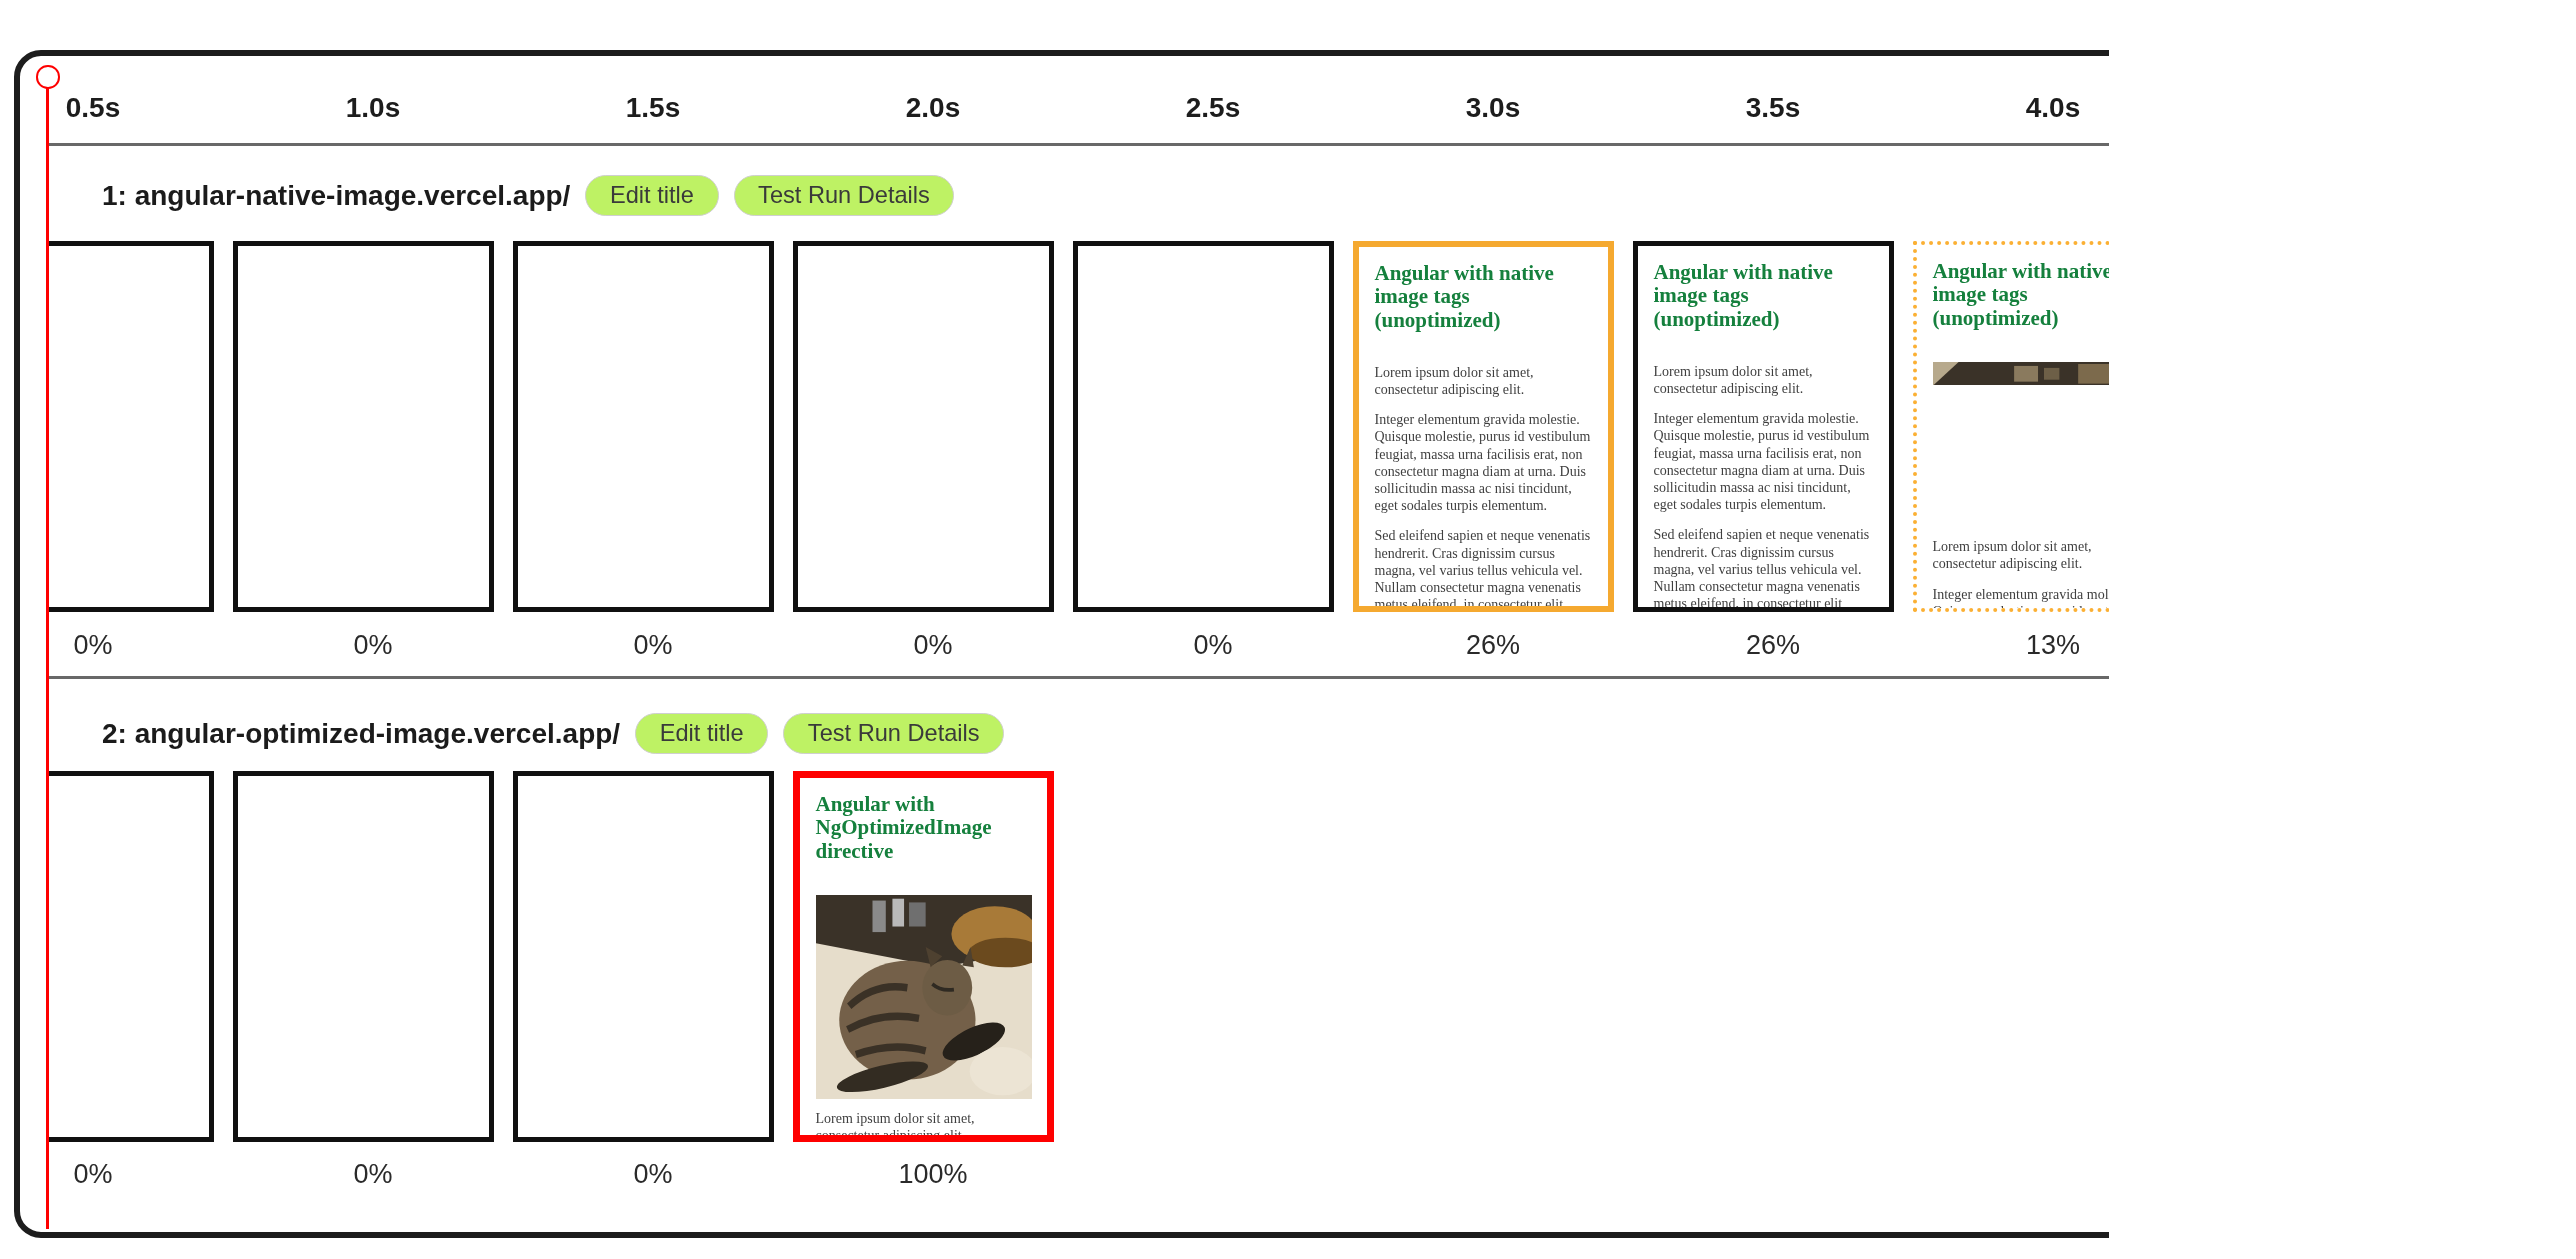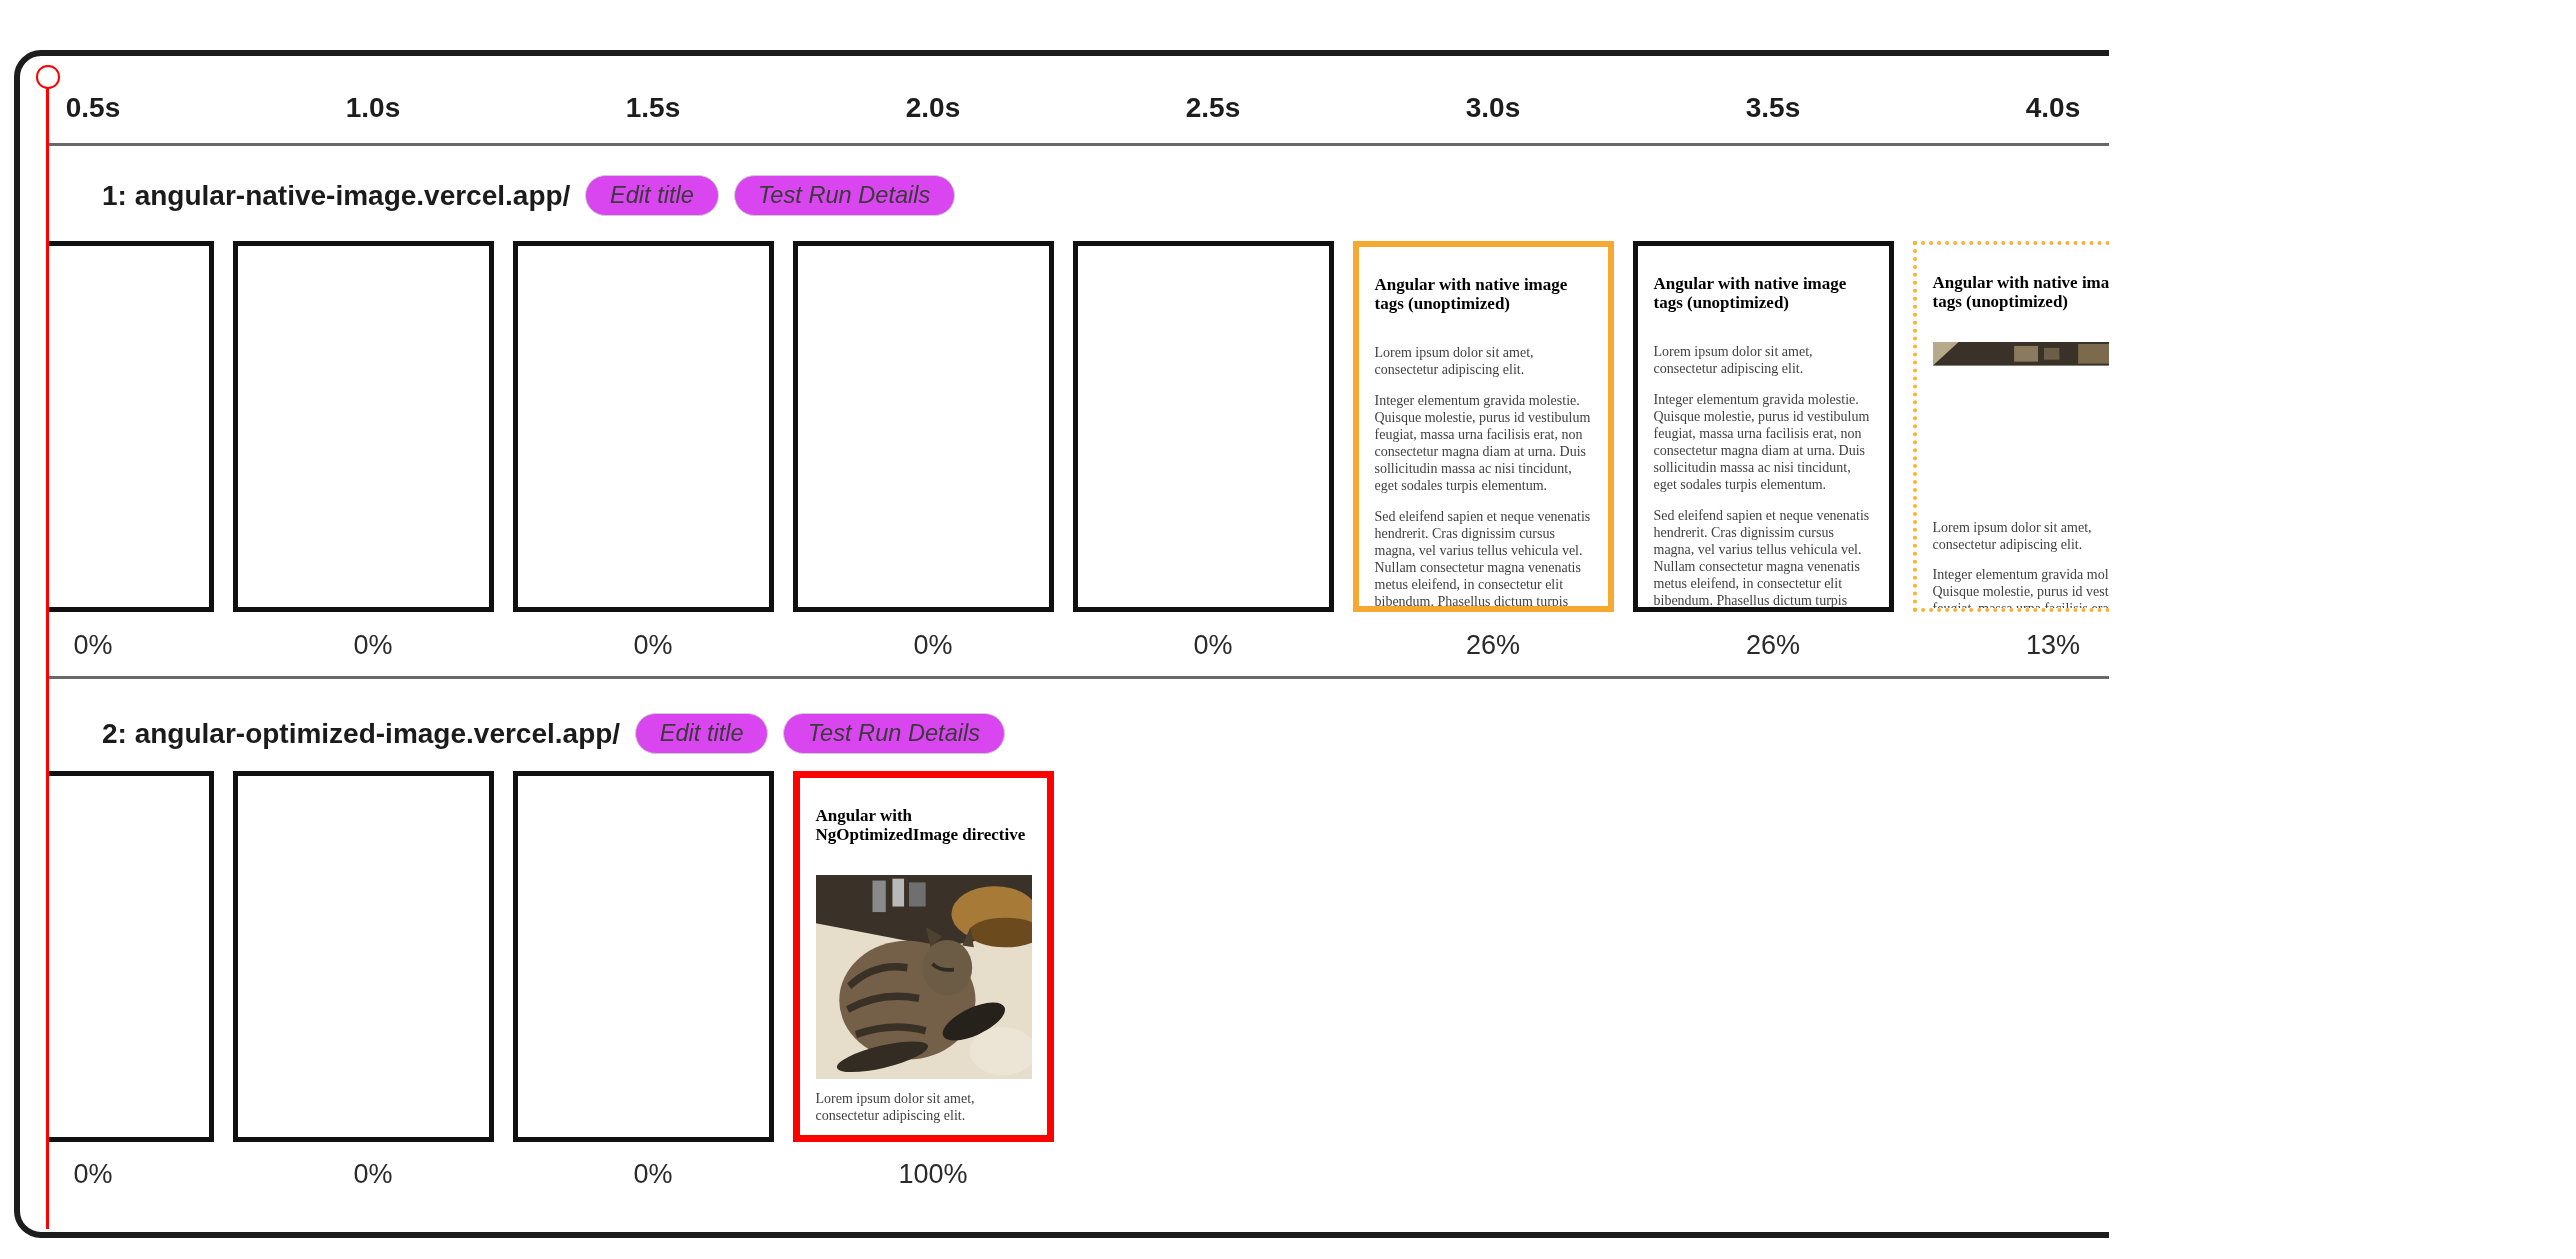--- a/index.html
+++ b/index.html
@@ -46,23 +46,23 @@
   .divider-2{top:676px;}
 
   
   .run-header{position:absolute;left:102px;height:53px;display:flex;align-items:center;gap:15px;z-index:5;}
   .run-header-1{top:169px;}
   .run-header-2{top:707px;}
   .run-title{font-size:28px;font-weight:bold;color:#1b1b1b;white-space:nowrap;}
   .pill-btn{
     display:inline-flex;align-items:center;justify-content:center;
     font-family:"Liberation Sans", sans-serif;
-    font-size:23.6px;color:#3a3a3a;background:#d946ef;
+    font-size:23.6px;color:#3a3a3a;background:#bef264;
     border:1.8px solid #cfcfcf;border-radius:27px;
-    padding:8.2px 23.6px;cursor:pointer;white-space:nowrap;line-height:1;font-style:italic;
+    padding:8.2px 23.6px;cursor:pointer;white-space:nowrap;line-height:1;
   }
 
   
   .thumbs-strip-1{top:241px;height:373px;}
   .thumbs-strip-2{top:771px;height:373px;}
   .thumb{
     width:261px;height:371px;flex:0 0 auto;margin-right:19px;
     background:#ffffff;box-sizing:border-box;overflow:hidden;position:relative;
   }
   .b-black {border:5.5px solid #101010;}
@@ -74,22 +74,22 @@
   .pct-strip-1{top:624px;height:42px;}
   .pct-strip-2{top:1153px;height:42px;}
   .pct{font-size:27px;color:#2a2a2a;line-height:42px;font-weight:normal;}
 
   
   .mini{
     position:absolute;inset:0;padding:14.5px 15.5px;overflow:hidden;
     font-family:"Liberation Serif", serif;background:#ffffff;
   }
   .mini-h{
-    font-size:17px;font-weight:bold;color:#000000;line-height:1.13;
-    margin:13px 0 31px 0;letter-spacing:0px;
+    font-size:21px;font-weight:bold;color:#15803d;line-height:1.13;
+    margin:0 0 31px 0;letter-spacing:0px;
   }
   .mini p{
     font-size:14px;line-height:1.22;color:#3f3f3f;margin:0 0 13.6px 0;
     filter:blur(0.4px);
   }
   .img-strip{width:100%;height:23.6px;display:block;margin:0 0 0 0;}
   .img-spacer{height:153px;}
   .cat-img{width:100%;height:204px;display:block;margin:0 0 11px 0;}
 </style>
 </head>

